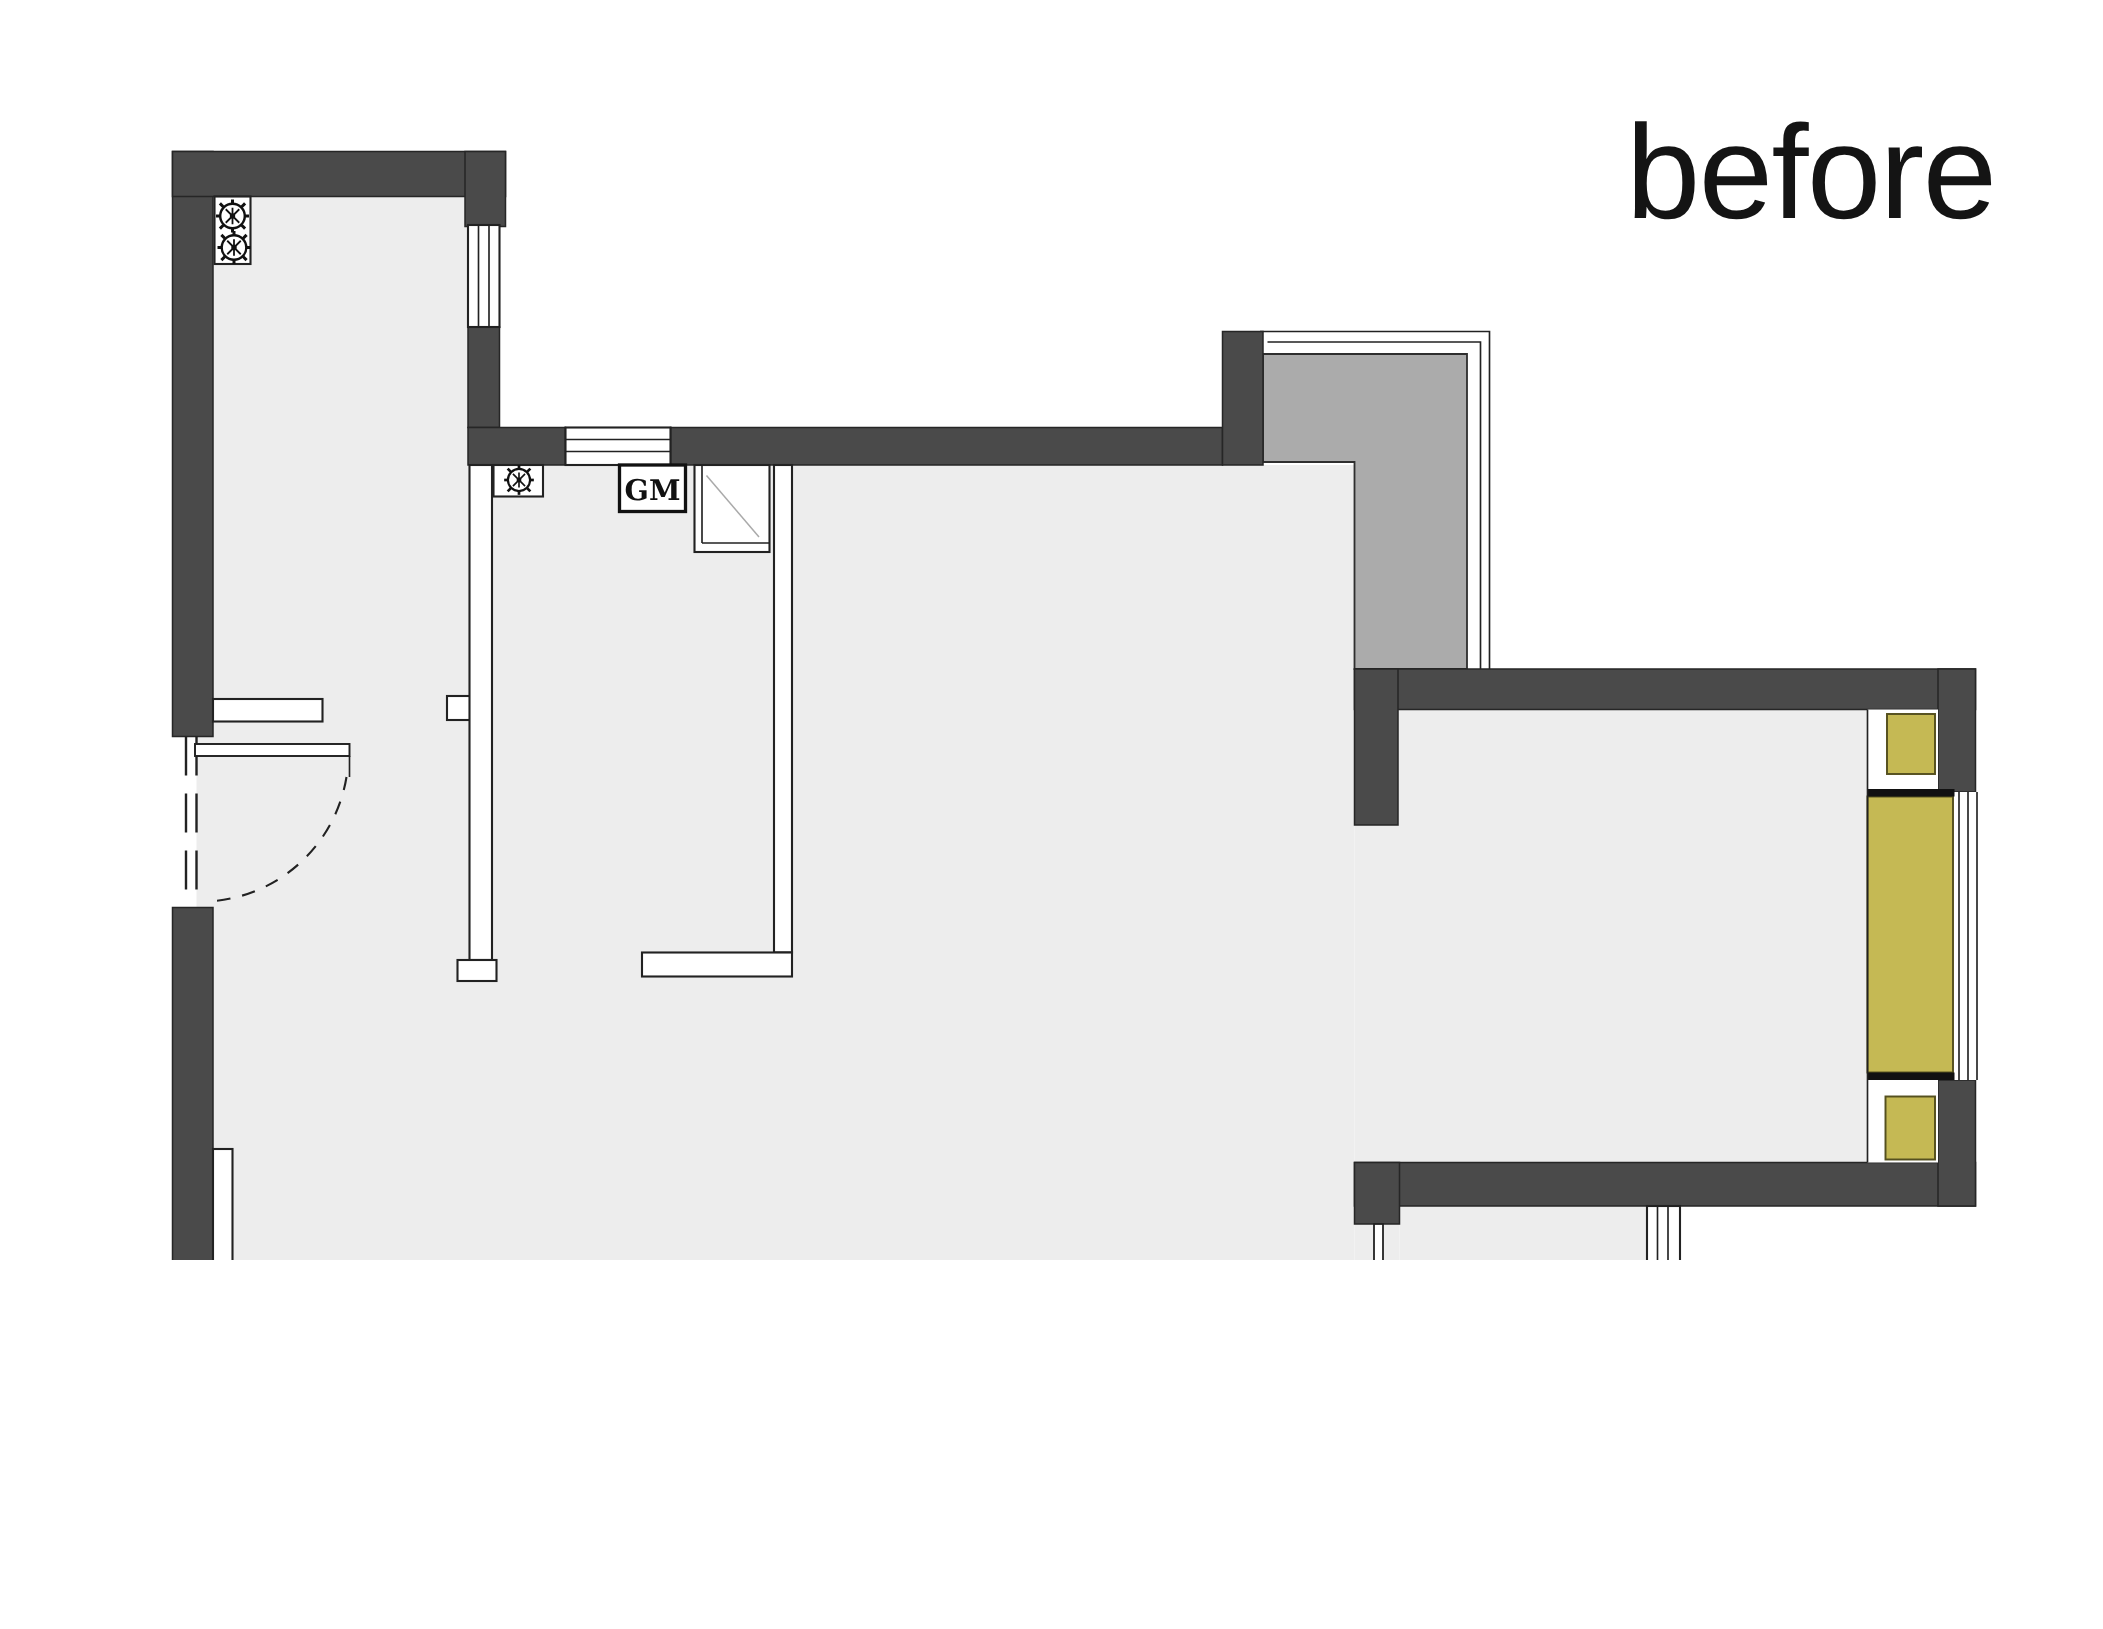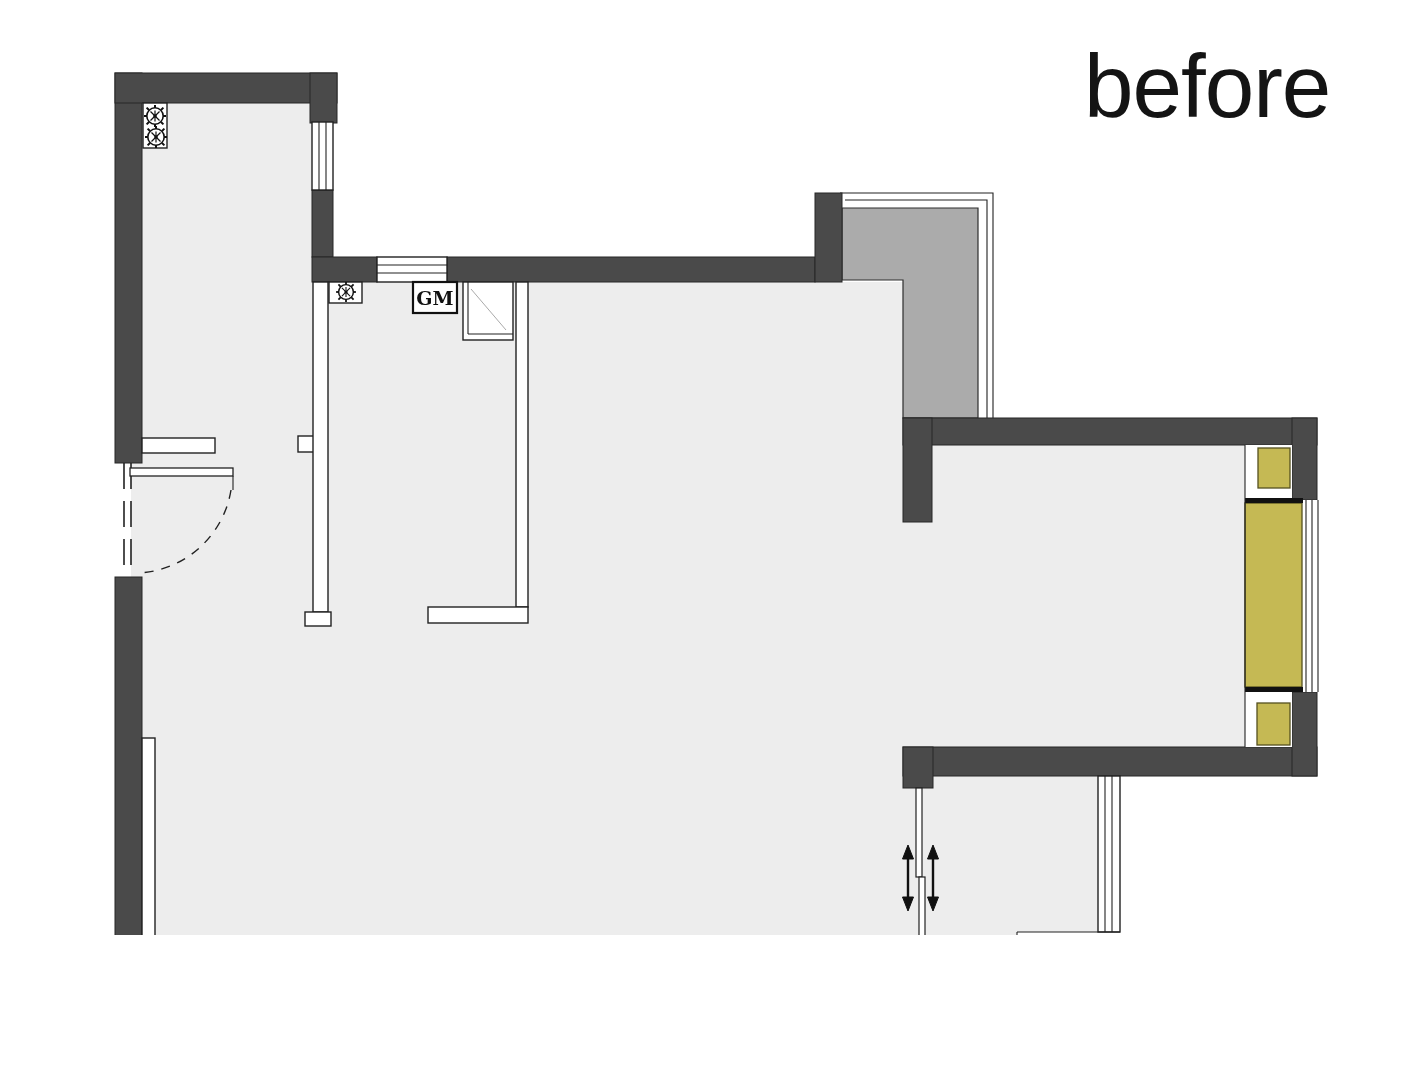--- a/index.html
+++ b/index.html
@@ -1,21 +1,21 @@
 <!DOCTYPE html>
 <html style="--wall: #4a4a4a; --floor: #ededed; --shaft: #ababab; --accent: #c5b954; --line: #222222; --bg: #ffffff;"><head>
 <meta charset="utf-8">
 <style>
   :root{
     --wall:#4a4a4a; --floor:#ededed; --shaft:#ababab;
     --accent:#c5b954; --line:#222222; --bg:#ffffff;
   }
   html,body{margin:0;padding:0;background:var(--bg);}
-  #stage{position:relative;width:1402px;height:935px;background:var(--bg);overflow:hidden;
-         font-family:"Liberation Sans", sans-serif;}
+  #stage{position:relative;width:1402px;height:812px;background:var(--bg);overflow:hidden;
+         font-family:"Liberation Sans", sans-serif;margin-top:28px;}
   #plan-svg{position:absolute;left:0;top:0;}
   .wall{fill:var(--wall);stroke:#262626;stroke-width:1;}
   .floor{fill:var(--floor);stroke:none;}
   .part{fill:#ffffff;stroke:var(--line);stroke-width:1.4;}
   .thin2{stroke:var(--line);stroke-width:1.1;fill:none;}
   .dash{stroke:var(--line);stroke-width:1.6;fill:none;stroke-dasharray:26 12;}
   .dasharc{stroke:var(--line);stroke-width:1.4;fill:none;stroke-dasharray:9 8;}
   .shaft{fill:var(--shaft);stroke:#2e2e2e;stroke-width:1.2;}
   .yellow{fill:var(--accent);stroke:#55501f;stroke-width:1.3;}
   .blk{fill:#111;}

